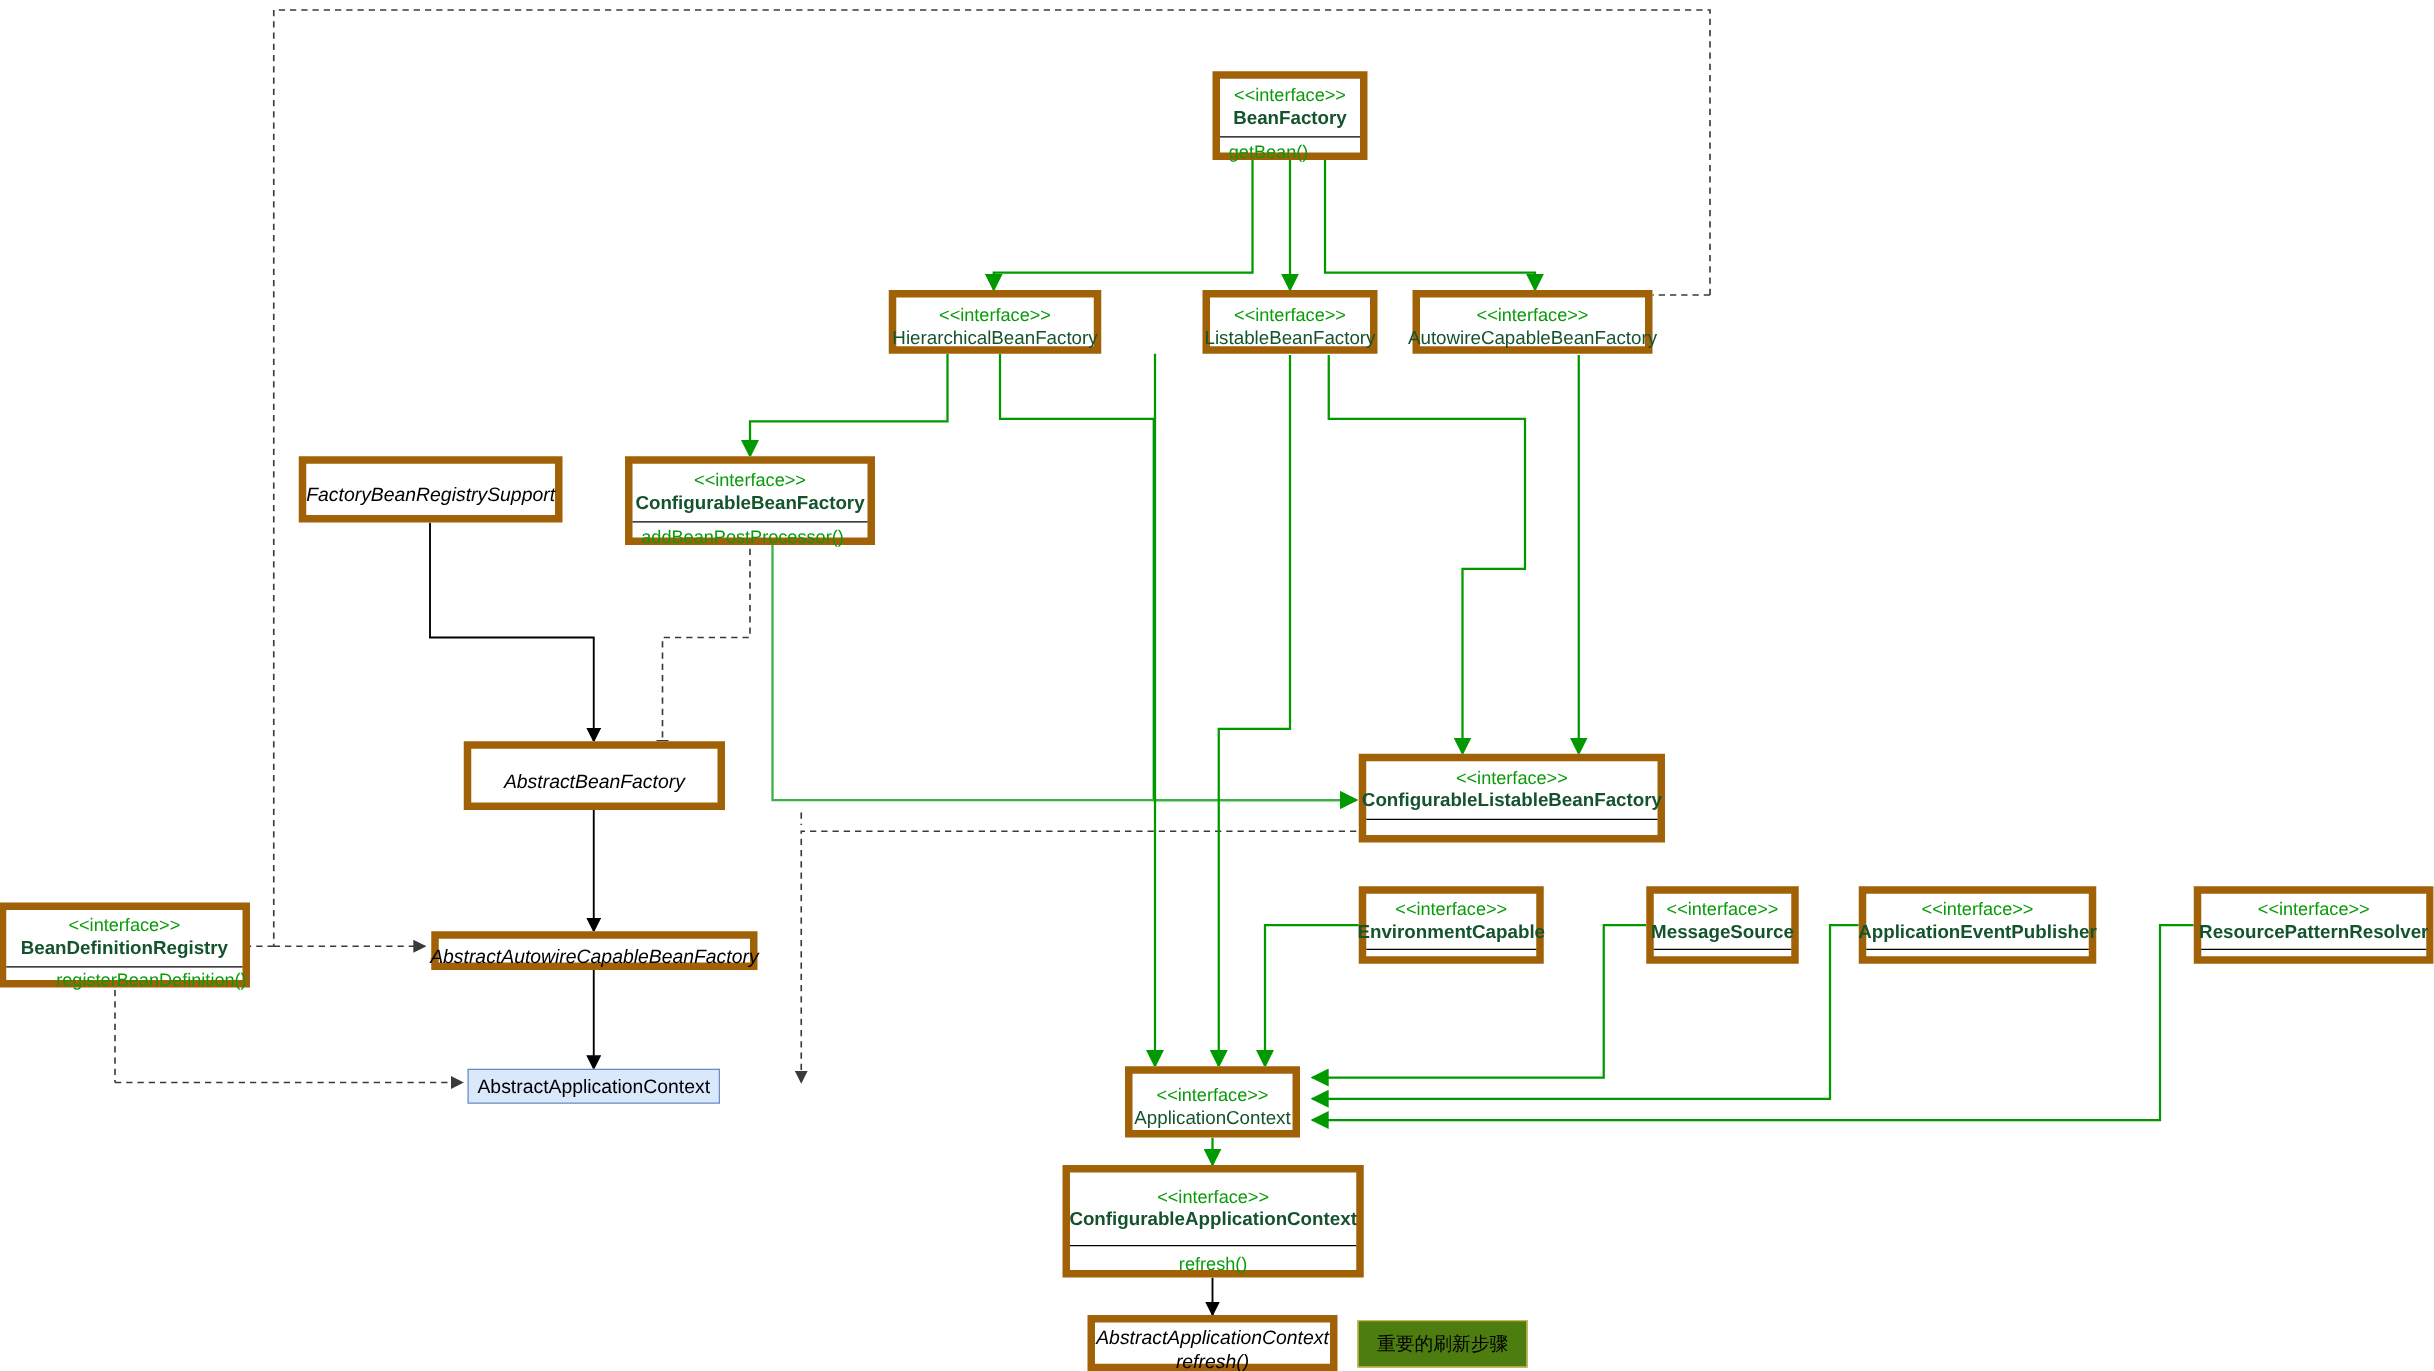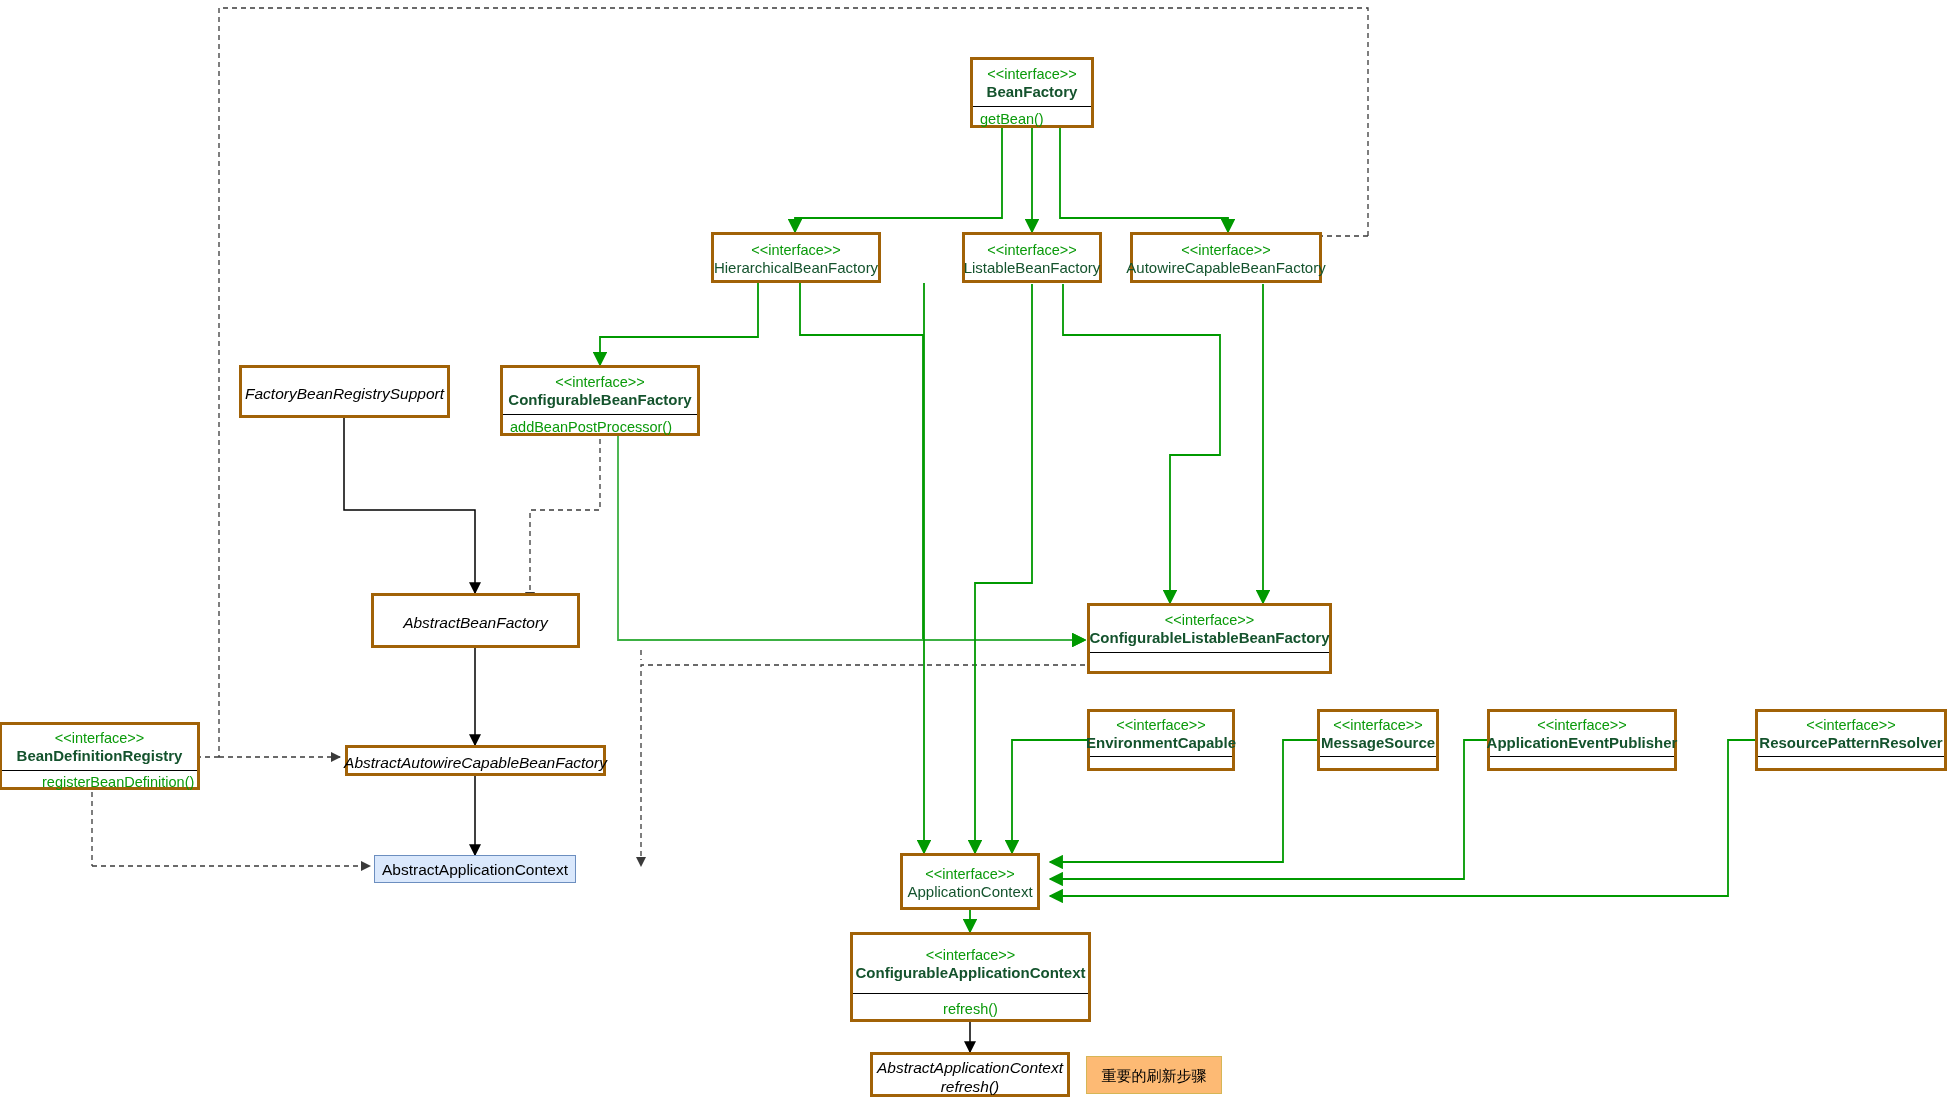--- a/index.html
+++ b/index.html
@@ -21,21 +21,21 @@
     position: absolute;
     left: 0;
     top: 0;
     width: 1947px;
     height: 1097px;
     pointer-events: none;
   }
   .node {
     position: absolute;
     box-sizing: border-box;
-    border: 3px solid #a16207;
+    border: 6px solid #a16207;
     background: #ffffff;
     z-index: 5;
   }
   .compart {
     box-sizing: border-box;
     display: flex;
     flex-direction: column;
     align-items: center;
     justify-content: center;
     padding: 3px 7px;
@@ -77,21 +77,21 @@
   }
   .cname.plain {
     font-style: normal;
   }
   .node.blue {
     border: 1px solid #6c8ebf;
     background: #dae8fc;
   }
   .node.note {
     border: 1px solid #d6b656;
-    background: #fdba74;
+    background: #4d7c0f;
   }
   .note-text {
     color: #000000;
     font-size: 15px;
     line-height: 19px;
     white-space: nowrap;
   }
 </style>
 </head>
 <body>

